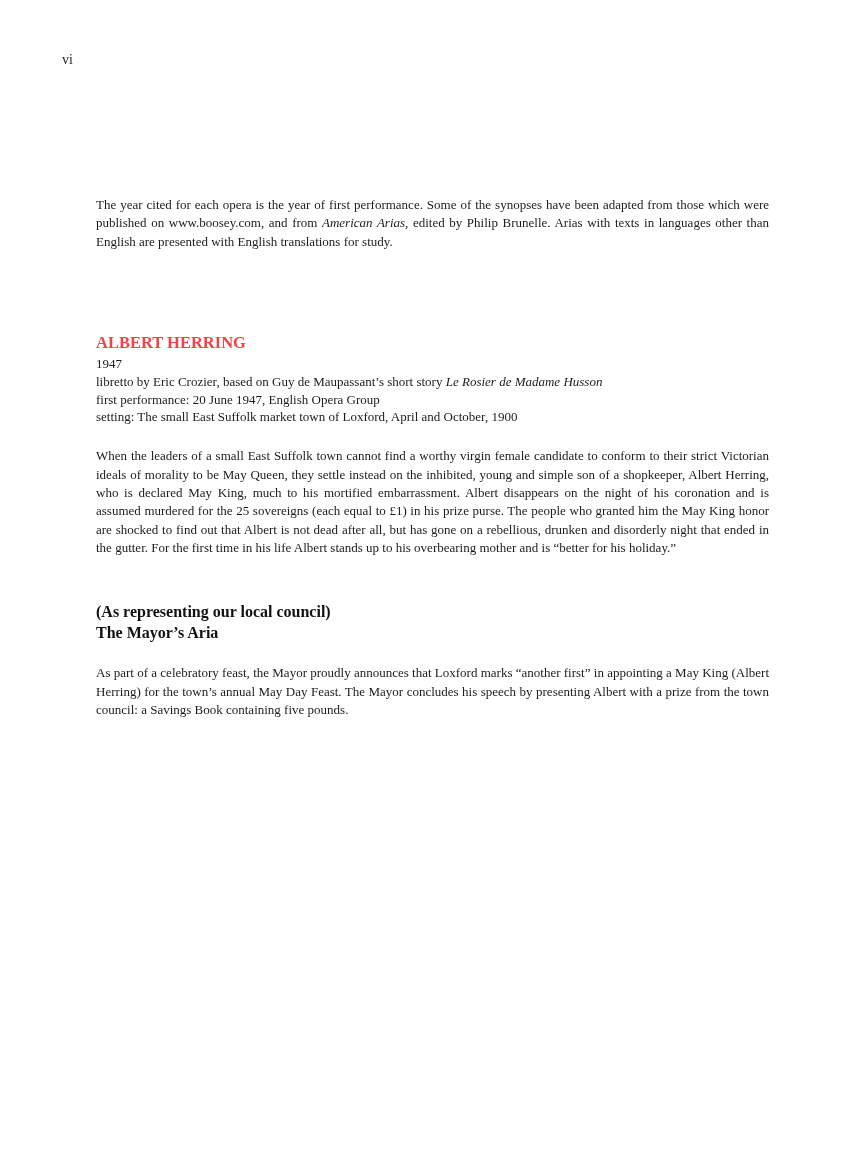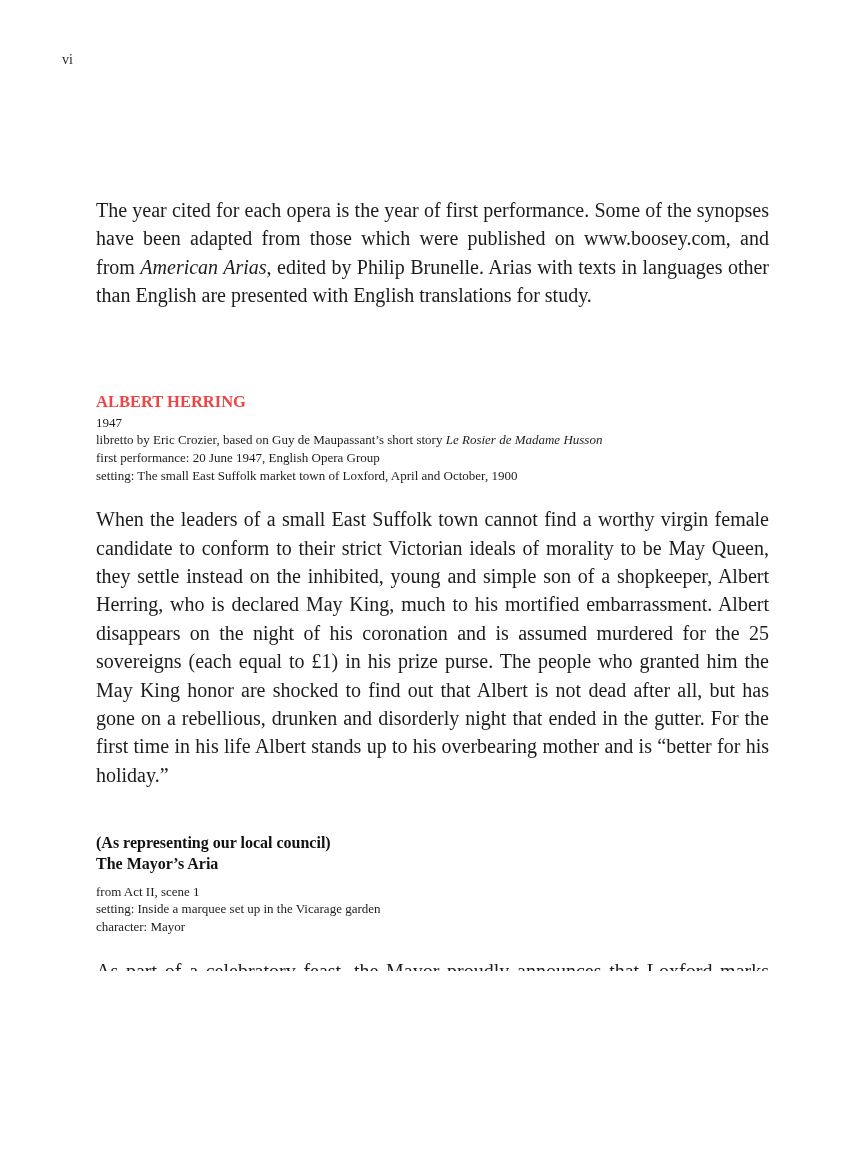--- a/index.html
+++ b/index.html
@@ -38,21 +38,21 @@
     line-height: 1.38;
     font-weight: 400;
   }
   .content {
     position: absolute;
     left: 96px;
     width: 673px;
     top: 196px;
   }
   p.body {
-    font-size: 20px;
+    font-size: 13px;
     line-height: 1.42;
     text-align: justify;
     color: #1c1c1c;
   }
   .intro { margin-bottom: 0; }
   .italic { font-style: italic; }
   .section-heading {
     font-size: 16.5px;
     font-weight: 700;
     margin-top: 82px;
@@ -92,22 +92,17 @@
       <div class="detail-line">1947</div>
       <div class="detail-line"><span>libretto by Eric Crozier, based on Guy de Maupassant’s short story </span><span class="italic">Le Rosier de Madame Husson</span></div>
       <div class="detail-line">first performance: 20 June 1947, English Opera Group</div>
       <div class="detail-line">setting: The small East Suffolk market town of Loxford, April and October, 1900</div>
       <p class="body synopsis">When the leaders of a small East Suffolk town cannot find a worthy virgin female candidate to conform to their strict Victorian ideals of morality to be May Queen, they settle instead on the inhibited, young and simple son of a shopkeeper, Albert Herring, who is declared May King, much to his mortified embarrassment. Albert disappears on the night of his coronation and is assumed murdered for the 25 sovereigns (each equal to £1) in his prize purse. The people who granted him the May King honor are shocked to find out that Albert is not dead after all, but has gone on a rebellious, drunken and disorderly night that ended in the gutter. For the first time in his life Albert stands up to his overbearing mother and is “better for his holiday.”</p>
     </div>
 
     <div class="aria-block">
       <div class="aria-heading">(As representing our local council)</div>
       <div class="aria-heading">The Mayor’s Aria</div>
-      <div class="aria-details">
-        <div class="detail-line">from Act II, scene 1</div>
-        <div class="detail-line">setting: Inside a marquee set up in the Vicarage garden</div>
-        <div class="detail-line">character: Mayor</div>
-      </div>
       <p class="body aria-desc">As part of a celebratory feast, the Mayor proudly announces that Loxford marks “another first” in appointing a May King (Albert Herring) for the town’s annual May Day Feast. The Mayor concludes his speech by presenting Albert with a prize from the town council: a Savings Book containing five pounds.</p>
     </div>
 
   </div>
 </div>
 
 </body></html>

